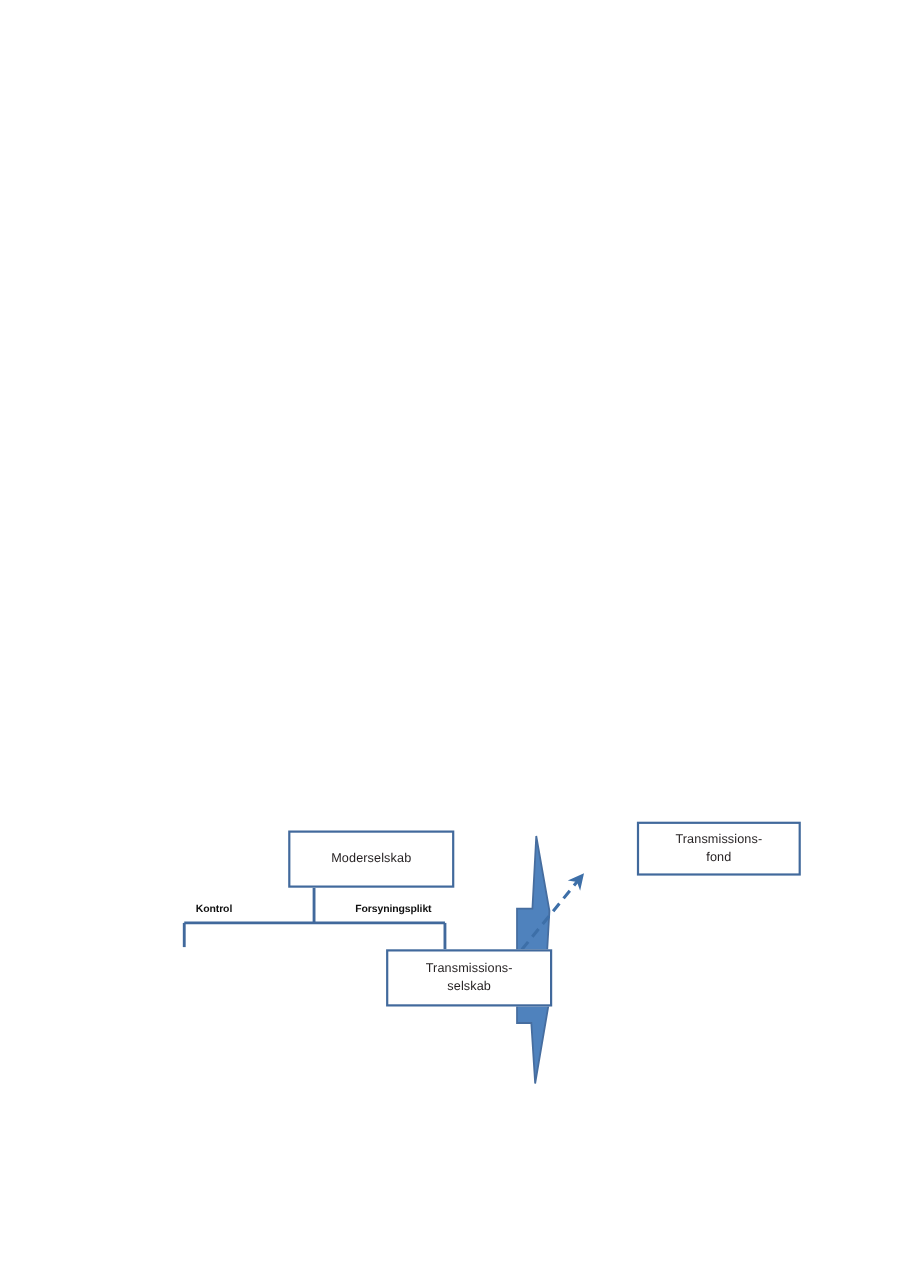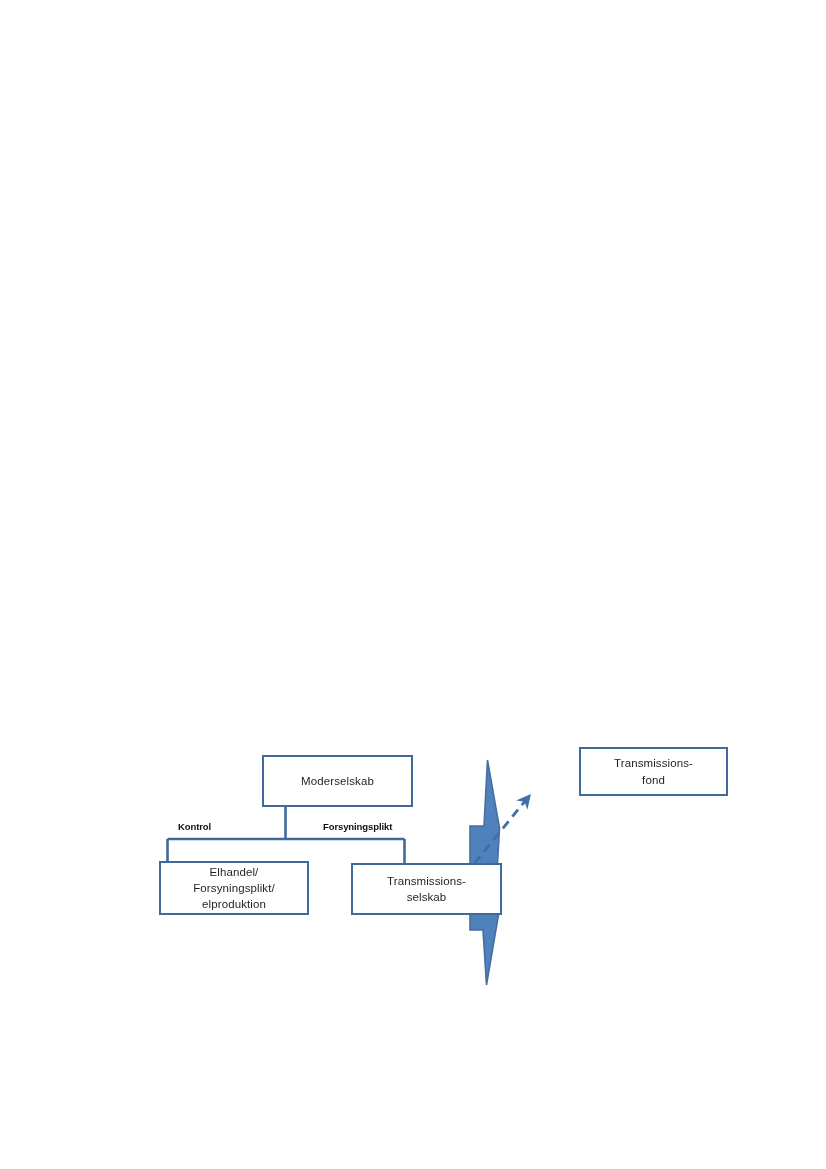--- a/index.html
+++ b/index.html
@@ -127,25 +127,20 @@
       <g>
         <path d="M 455.5,886.5 L 530.0,795.0" fill="none" stroke="#3d6fa8" stroke-width="2.8" stroke-dasharray="9 6" stroke-linecap="butt" marker-start="url(#arrowOpen)" marker-end="url(#arrowOpen)"></path>
       </g>
 
     </svg>
 
     <div class="node" id="node-moderselskab">
       <span class="lbl">Moderselskab</span>
     </div>
 
-    <div class="node" id="node-elhandel">
-      <span class="lbl">Elhandel/
-Forsyningsplikt/
-elproduktion</span>
-    </div>
 
     <div class="node" id="node-transmissionsselskab">
       <span class="lbl">Transmissions-
 selskab</span>
     </div>
 
     <div class="node" id="node-transmissionsfond">
       <span class="lbl">Transmissions-
 fond</span>
     </div>

